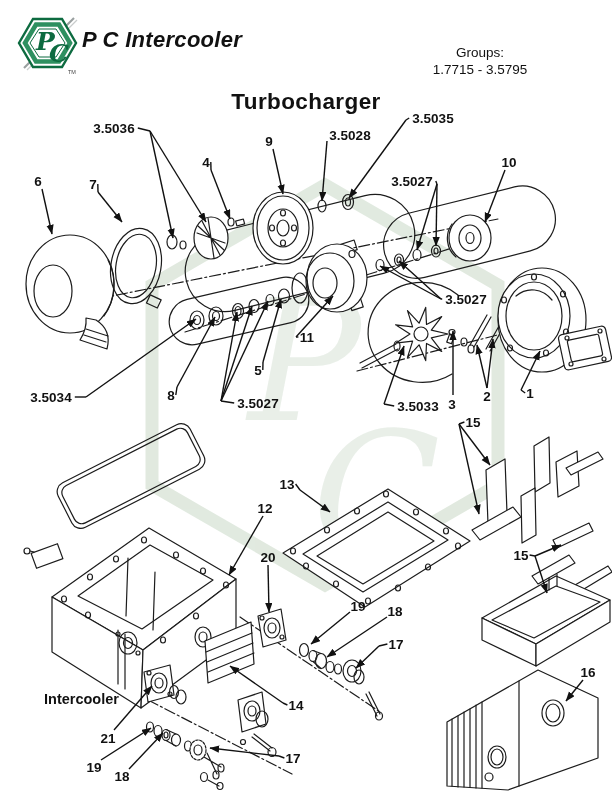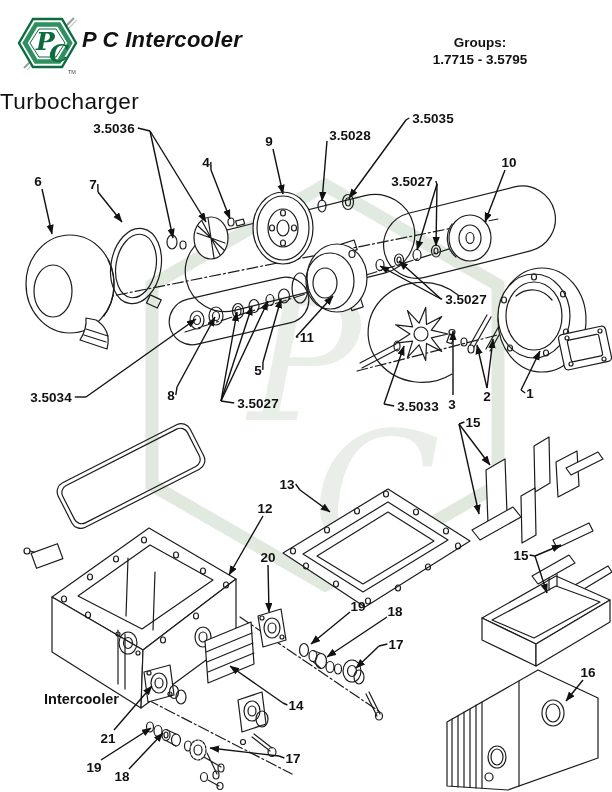--- a/index.html
+++ b/index.html
@@ -1,24 +1,24 @@
 <!DOCTYPE html>
 <html><head>
 <meta charset="utf-8">
 <style>
   html,body{margin:0;padding:0;background:#fff;}
   .page{position:relative;width:612px;height:792px;background:#fff;overflow:hidden;
         font-family:"Liberation Sans",sans-serif;color:#111;}
   .logo{position:absolute;left:16px;top:12px;}
   .brand{position:absolute;left:82px;top:27px;font-size:22px;font-weight:bold;font-style:italic;
          letter-spacing:.3px;white-space:nowrap;}
-  .groups{position:absolute;left:396px;top:34px;width:168px;text-align:center;
-          font-weight:bold;font-size:13.5px;line-height:17px;}
-  .page-title{position:absolute;left:0;top:89px;width:100%;
-              font-size:22.5px;font-weight:normal;letter-spacing:.4px;}
+  .groups{position:absolute;left:396px;top:44px;width:168px;text-align:center;
+          font-weight:normal;font-size:13.5px;line-height:17px;}
+  .page-title{position:absolute;left:0;top:89px;width:100%;text-align:center;
+              font-size:22.5px;font-weight:bold;letter-spacing:.4px;}
   svg.diagram{position:absolute;left:0;top:0;}
   .callout-text{font-family:"Liberation Sans",sans-serif;font-size:13.5px;font-weight:bold;fill:#111;}
   .section-label{font-family:"Liberation Sans",sans-serif;font-size:14.5px;font-weight:bold;fill:#111;}
   .leader{stroke:#111;stroke-width:1.4;fill:none;}
   .wm-text{font-family:"DejaVu Serif",serif;font-style:italic;}
   .lineart{stroke:#1c1c1c;stroke-width:1.2;fill:none;stroke-linejoin:round;stroke-linecap:round;}
   .whitefill{fill:#ffffff;}
 </style>
 </head>
 <body>

